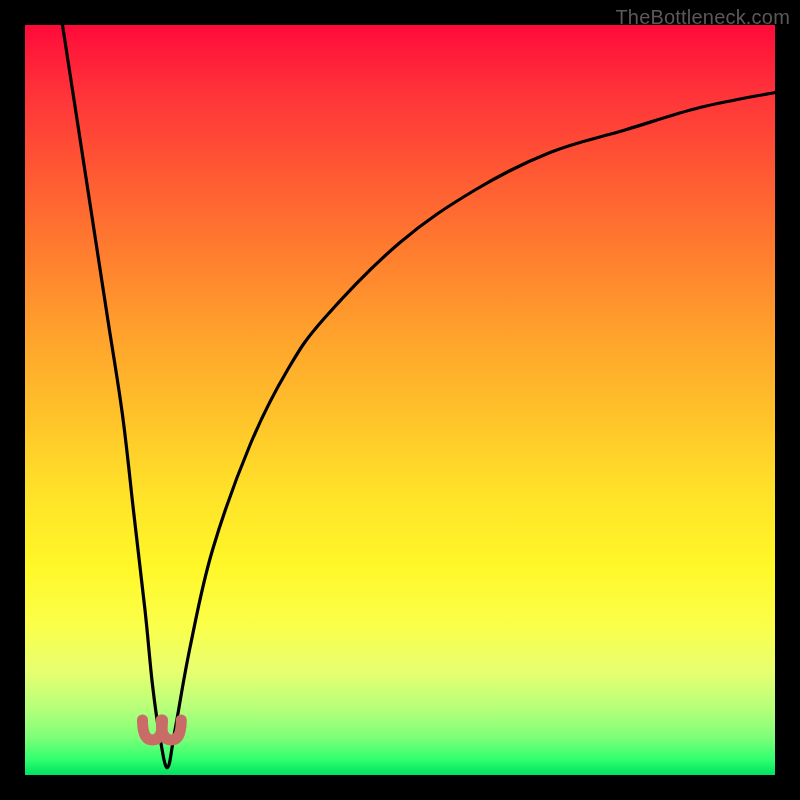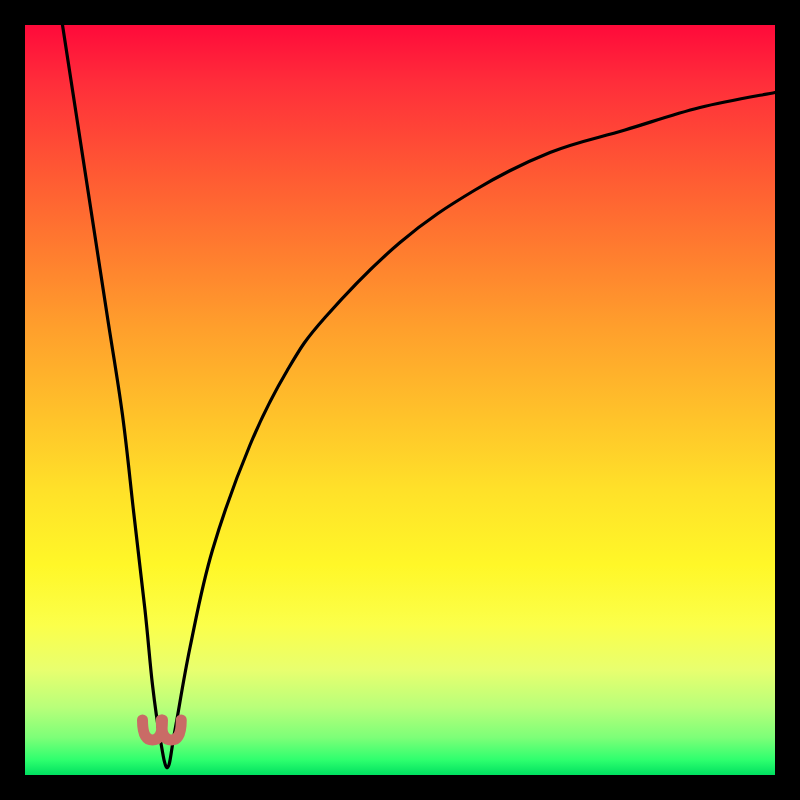--- a/index.html
+++ b/index.html
@@ -72,14 +72,15 @@
     <svg class="curve" viewBox="0 0 750 750">
 
       <path d="M 37.5 0.0 C 40.2 17.6, 47.1 62.4, 52.5 97.5 C 57.9 132.6, 62.1 159.9, 67.5 195.0 C 72.9 230.1, 77.1 257.4, 82.5 292.5 C 87.9 327.6, 92.8 354.9, 97.5 390.0 C 102.2 425.1, 104.7 452.4, 108.7 487.5 C 112.8 522.6, 116.6 554.0, 120.0 585.0 C 123.4 616.0, 124.8 637.0, 127.5 660.0 C 130.2 683.0, 132.3 697.6, 135.0 712.5 C 137.7 727.4, 139.8 743.9, 142.5 742.5 C 145.2 741.1, 145.9 726.6, 150.0 705.0 C 154.1 683.4, 158.3 654.9, 165.0 622.5 C 171.8 590.1, 176.7 561.5, 187.5 525.0 C 198.3 488.6, 211.5 452.4, 225.0 420.0 C 238.5 387.6, 249.0 367.9, 262.5 345.0 C 276.0 322.1, 279.8 315.4, 300.0 292.5 C 320.3 269.6, 348.0 240.4, 375.0 217.5 C 402.0 194.6, 423.0 181.2, 450.0 165.0 C 477.0 148.8, 498.0 138.3, 525.0 127.5 C 552.0 116.7, 573.0 113.1, 600.0 105.0 C 627.0 96.9, 648.0 89.3, 675.0 82.5 C 702.0 75.8, 736.5 70.2, 750.0 67.5" id="curve-path" fill="none" stroke="#000000" stroke-width="3.2" stroke-linejoin="round" stroke-linecap="round"></path>
 
       <path id="marker-left" d="M 117.50000000000001 695 Q 117.50000000000001 715 127.50000000000001 715 Q 137.5 715 137.5 695" fill="none" stroke="#c96b66" stroke-width="11" stroke-linecap="round"></path>
       <path id="marker-right" d="M 136.25 695 Q 136.25 715 146.25 715 Q 156.25 715 156.25 695" fill="none" stroke="#c96b66" stroke-width="11" stroke-linecap="round"></path>
     </svg>
 
   </div>
 
+  <div class="watermark">TheBottleneck.com</div>
 
 </div>
 
 </body></html>

